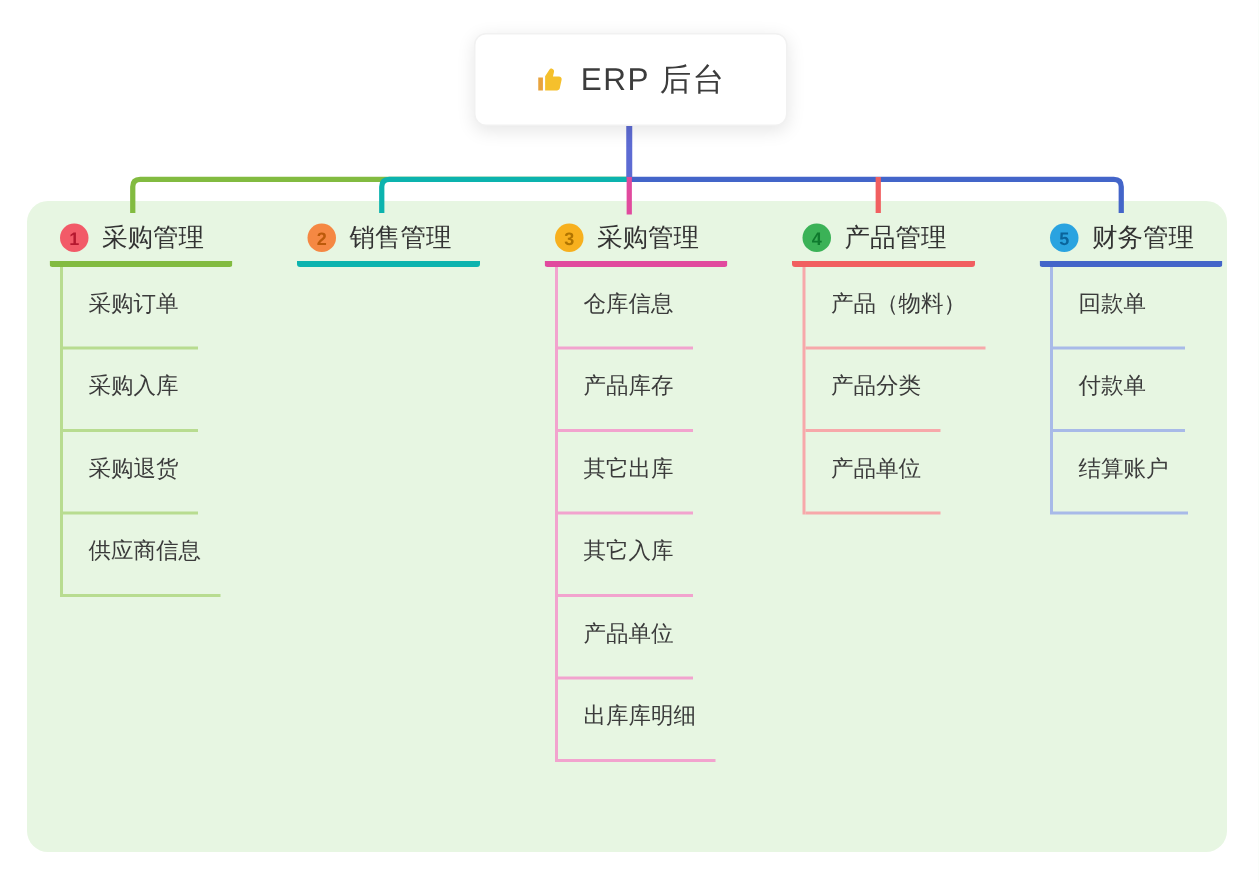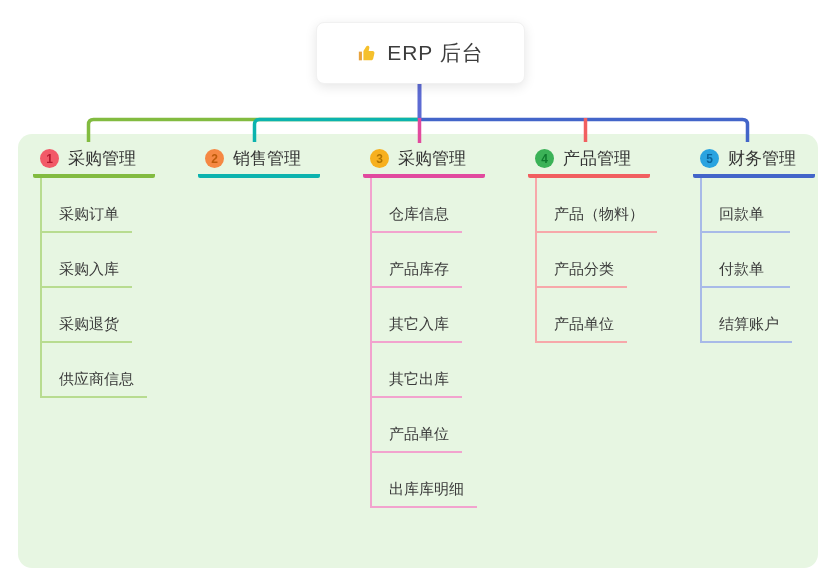--- a/index.html
+++ b/index.html
@@ -11,21 +11,21 @@
     gap:8px;z-index:3;cursor:pointer;}
   .root-title{font-size:21px;color:#3c3c3c;letter-spacing:1px;}
   .branch{position:absolute;top:147px;width:160px;z-index:3;}
   .branch-title{display:flex;align-items:center;gap:9px;width:115px;height:23px;padding:0 0 4px 7px;
     border-bottom:4px solid #999;border-radius:0 0 2px 2px;box-sizing:content-box;cursor:pointer;}
   .badge{width:19px;height:19px;border-radius:50%;display:flex;align-items:center;justify-content:center;
     font-size:12px;font-weight:bold;flex:0 0 auto;}
   .branch-label{font-size:17px;color:#333;white-space:nowrap;}
   .children{list-style:none;margin:0 0 0 7px;padding:0;border-left:2.5px solid #ccc;width:max-content;}
   .children li{height:55px;display:flex;align-items:flex-end;border-bottom:2.5px solid #ccc;
-    width:max-content;padding:0 13px 7px 17px;box-sizing:border-box;min-width:88px;cursor:pointer;}
+    width:max-content;padding:0 13px 19px 17px;box-sizing:border-box;min-width:88px;cursor:pointer;}
   .children li span{font-size:15px;color:#3b3b3b;white-space:nowrap;}
 </style>
 </head>
 <body>
 
 <div class="canvas">
 
   <div class="panel" style="background: rgb(231, 246, 226);"></div>
 
   <svg class="connectors" viewBox="0 0 839 588" fill="none" stroke-linecap="butt">
@@ -82,24 +82,24 @@
         <span class="branch-label">采购管理</span>
       </div>
       <ul class="children" style="border-left-color: rgb(242, 163, 206);">
           <li style="border-bottom-color: rgb(242, 163, 206);">
             <span>仓库信息</span>
           </li>
           <li style="border-bottom-color: rgb(242, 163, 206);">
             <span>产品库存</span>
           </li>
           <li style="border-bottom-color: rgb(242, 163, 206);">
-            <span>其它入库</span>
+            <span>其它出库</span>
           </li>
           <li style="border-bottom-color: rgb(242, 163, 206);">
-            <span>其它出库</span>
+            <span>其它入库</span>
           </li>
           <li style="border-bottom-color: rgb(242, 163, 206);">
             <span>产品单位</span>
           </li>
           <li style="border-bottom-color: rgb(242, 163, 206);">
             <span>出库库明细</span>
           </li>
         </ul>
     </div>
 

